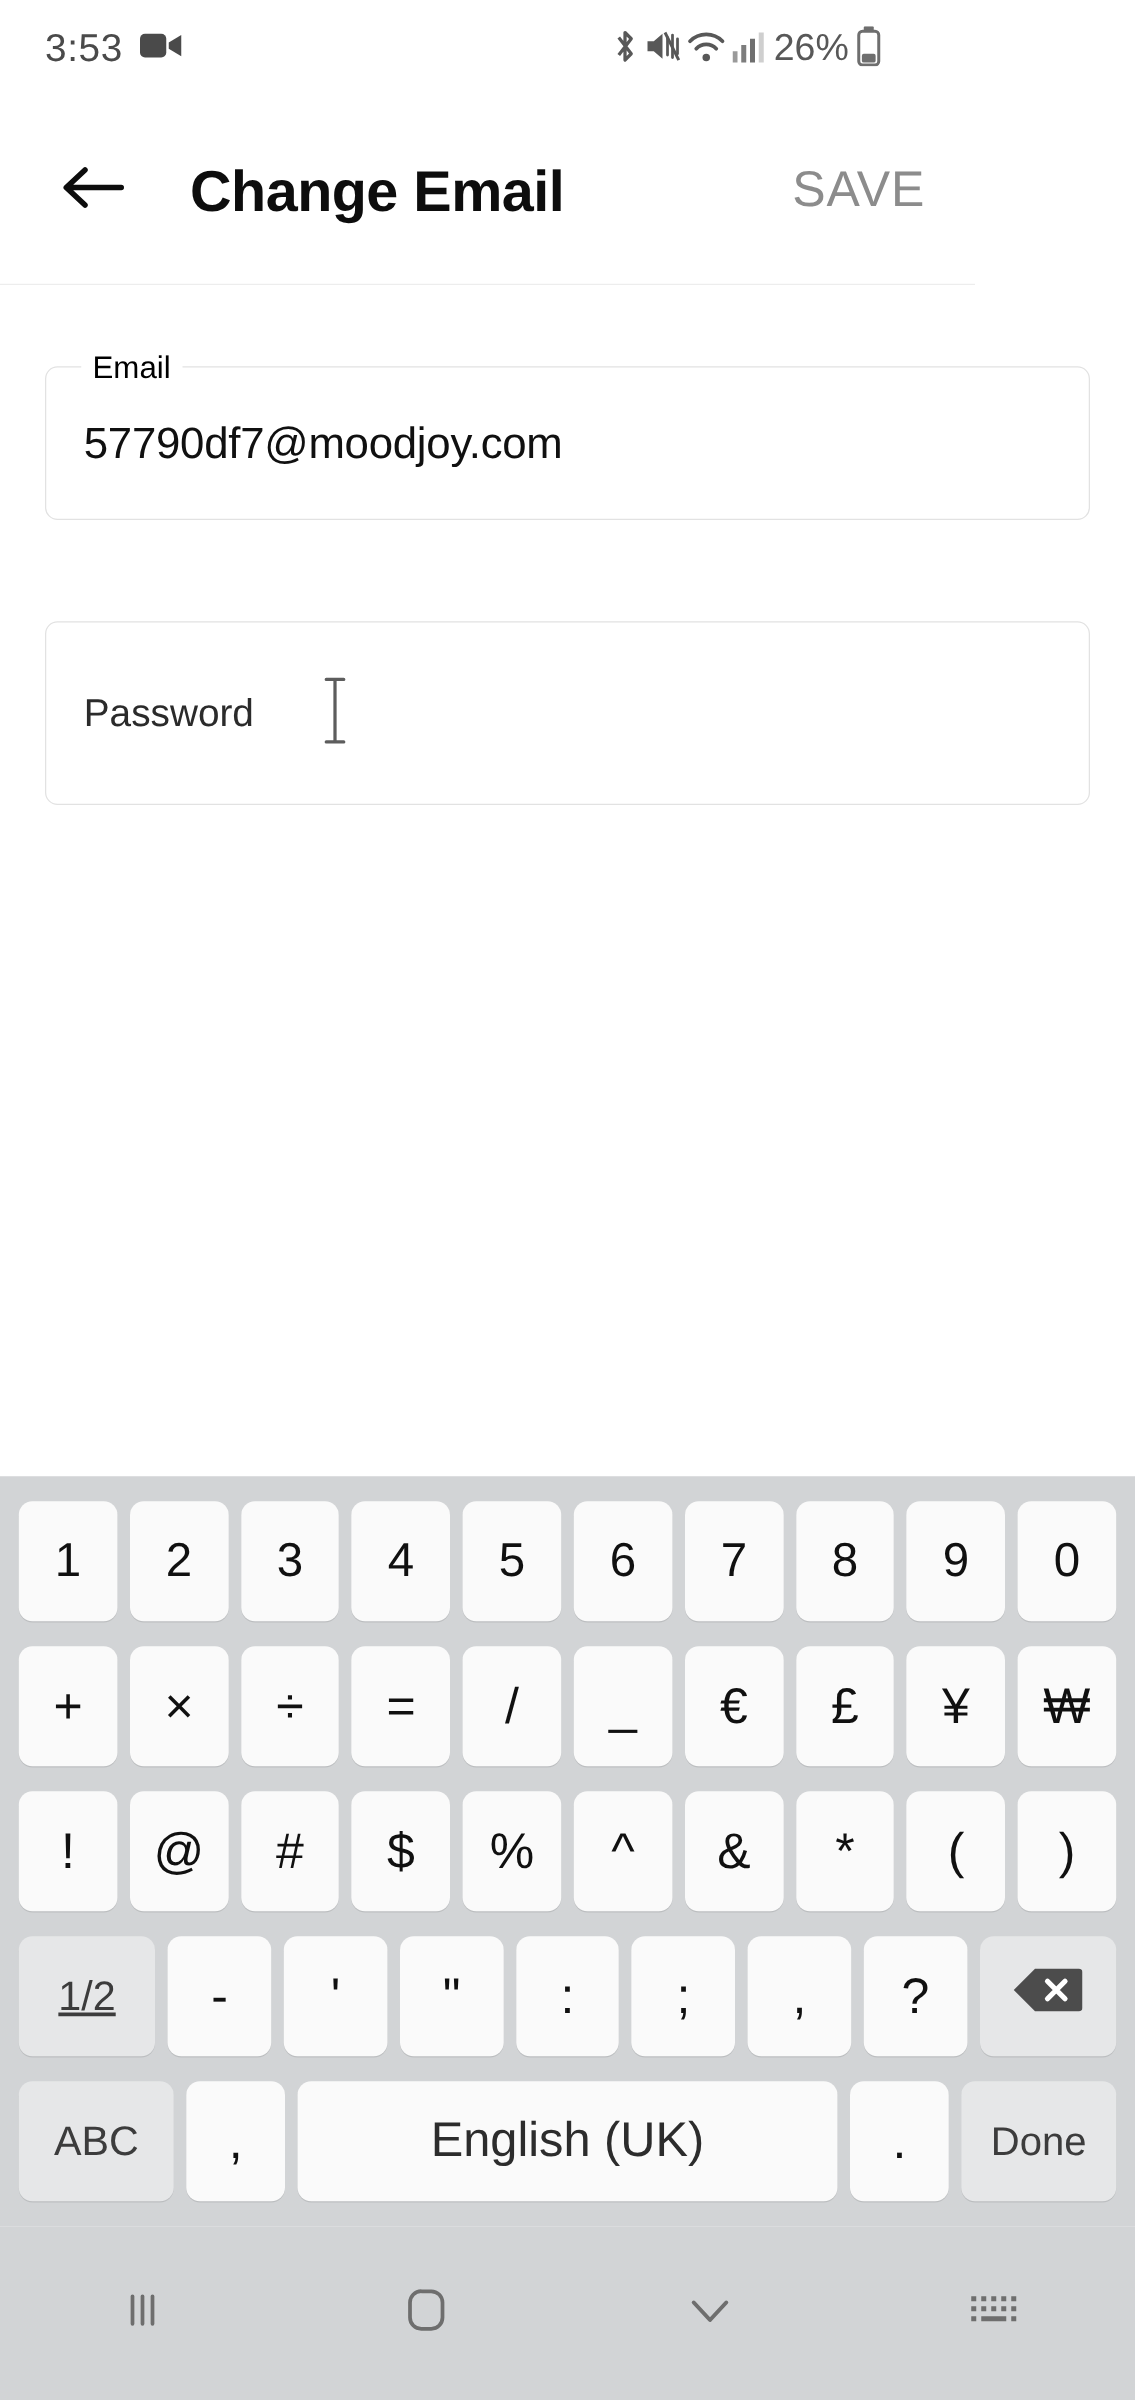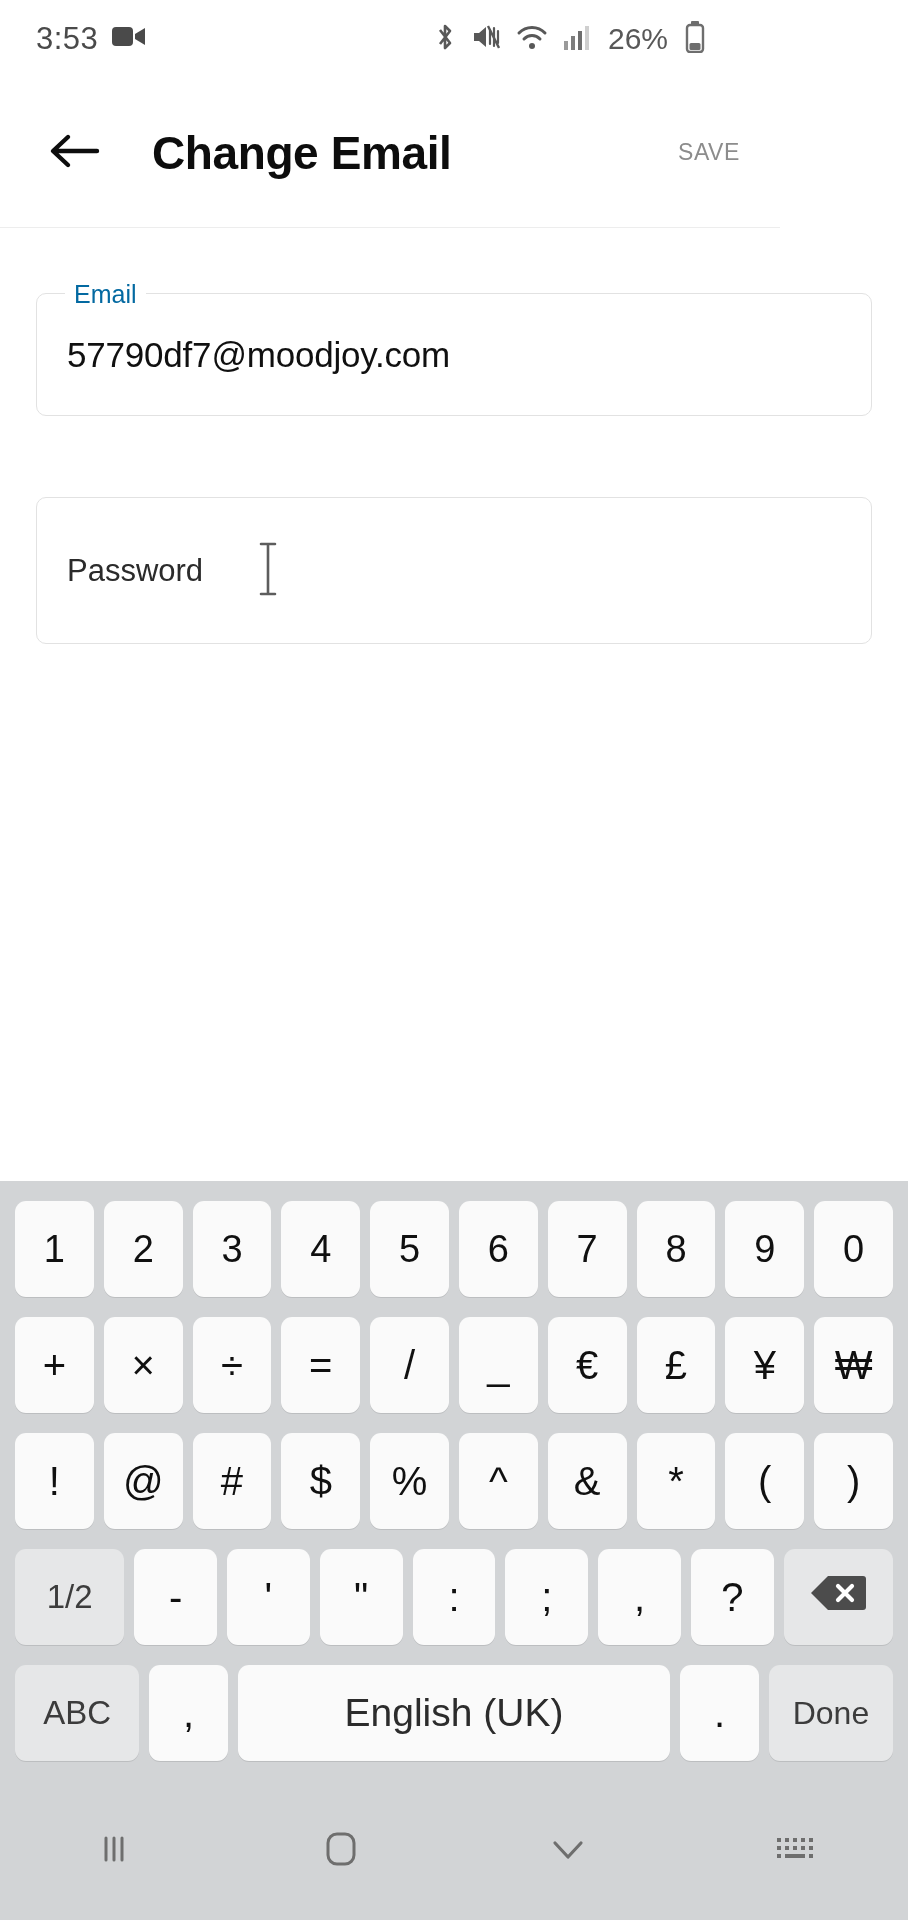--- a/index.html
+++ b/index.html
@@ -34,21 +34,21 @@
     gap: 14px;
   }
   .status-time {
     font-size: 31px;
     color: #4a4a4a;
     letter-spacing: 0.5px;
   }
   .status-right {
     display: flex;
     align-items: center;
-    gap: 16px;
+    gap: 5px;
   }
   .status-pct {
     font-size: 30px;
     color: #585858;
     margin-left: 2px;
   }
   .sicon { display: block; }
 
   
   .app-bar {
@@ -69,21 +69,21 @@
   .app-title {
     font-size: 46px;
     font-weight: bold;
     color: #0d0d0d;
     margin-left: 42px;
     letter-spacing: -0.4px;
     white-space: nowrap;
   }
   .save-btn {
     margin-left: auto;
-    font-size: 23px;
+    font-size: 40px;
     color: #8c8c8c;
     letter-spacing: 0.6px;
     padding: 10px 4px;
   }
 
   
   .form-area {
     position: absolute;
     top: 229px; left: 0;
     width: 908px;
@@ -106,21 +106,21 @@
     top: 268px;
     height: 147px;
   }
   .field-label-notch {
     position: absolute;
     top: -14px;
     left: 28px;
     background: #ffffff;
     padding: 0 9px;
     font-size: 25px;
-    color: #0369a1;
+    color: #000000;
     line-height: 28px;
   }
   .field-value {
     position: absolute;
     left: 30px;
     top: 50%;
     transform: translateY(-50%);
     font-size: 35px;
     color: #101010;
     letter-spacing: -0.2px;
@@ -169,21 +169,21 @@
     font-size: 38px;
     color: #101010;
     box-shadow: 0 1px 0 rgba(0,0,0,0.10);
   }
   .key.sym { font-size: 40px; }
   .key.fn {
     background: #e6e7e8;
     color: #3c3c3c;
   }
   .key.small { font-size: 33px; }
-  .key-12 { flex: 1.32 1 0; }
+  .key-12 { flex: 1.32 1 0; text-decoration: underline; }
   .key-bsp { flex: 1.32 1 0; }
   .key-abc { flex: 1.45 1 0; font-size: 33px; }
   .key-comma { flex: 0.92 1 0; }
   .key-space { flex: 5.05 1 0; font-size: 39px; color: #2c2c2c; }
   .key-period { flex: 0.92 1 0; }
   .key-done { flex: 1.45 1 0; font-size: 32px; color: #4aa3f0; }
 
   
   .nav-bar {
     position: absolute;

